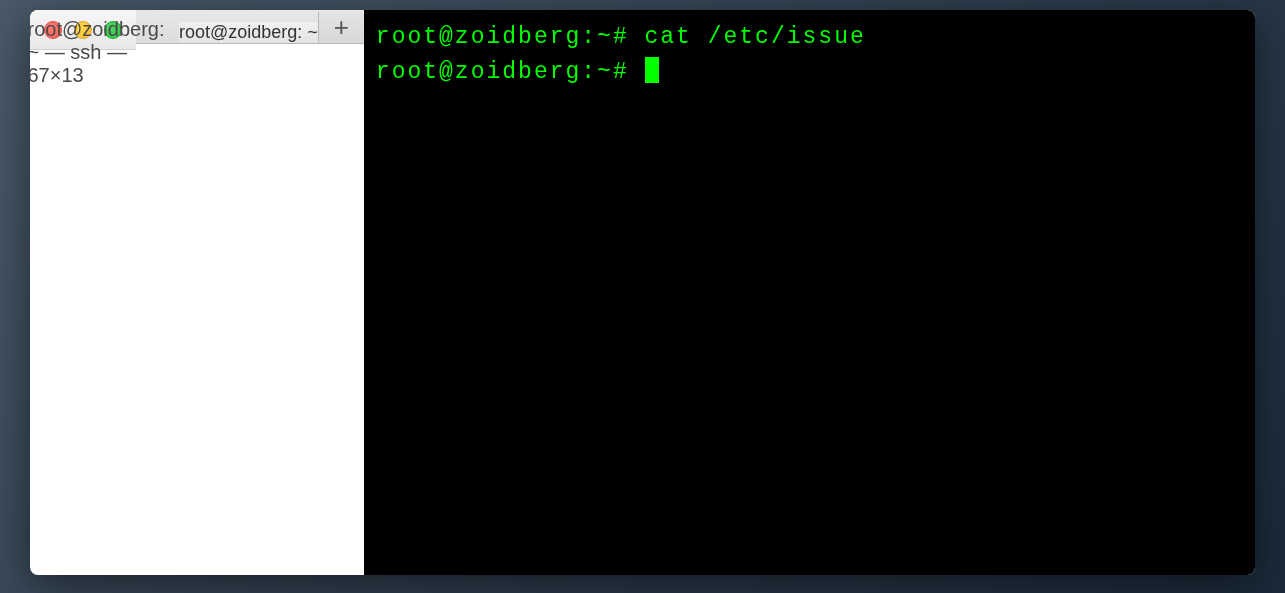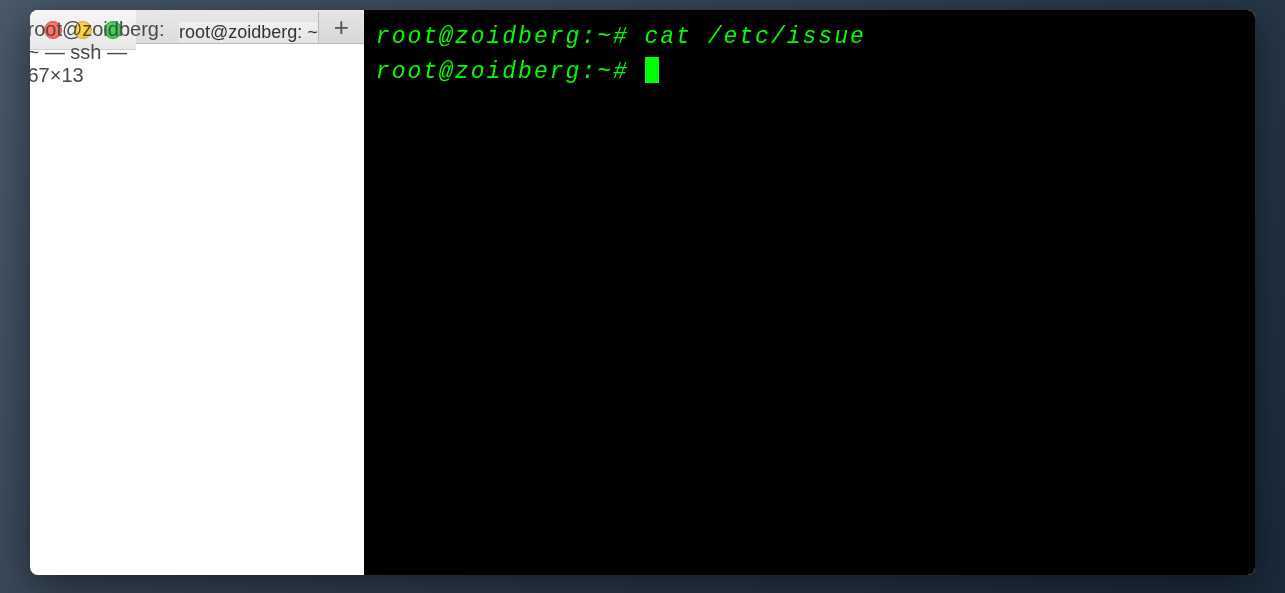--- a/index.html
+++ b/index.html
@@ -125,21 +125,20 @@
       font-size: 23px;
       line-height: 1.5;
       color: #00ff00;
       letter-spacing: 2px;
       white-space: pre;
       overflow: hidden;
     }
     
     .term-line {
       display: block;
-      font-style: italic;
     }
     
     .cursor {
       display: inline-block;
       width: 14px;
       height: 26px;
       background: #00ff00;
       vertical-align: text-bottom;
       margin-bottom: 2px;
     }

